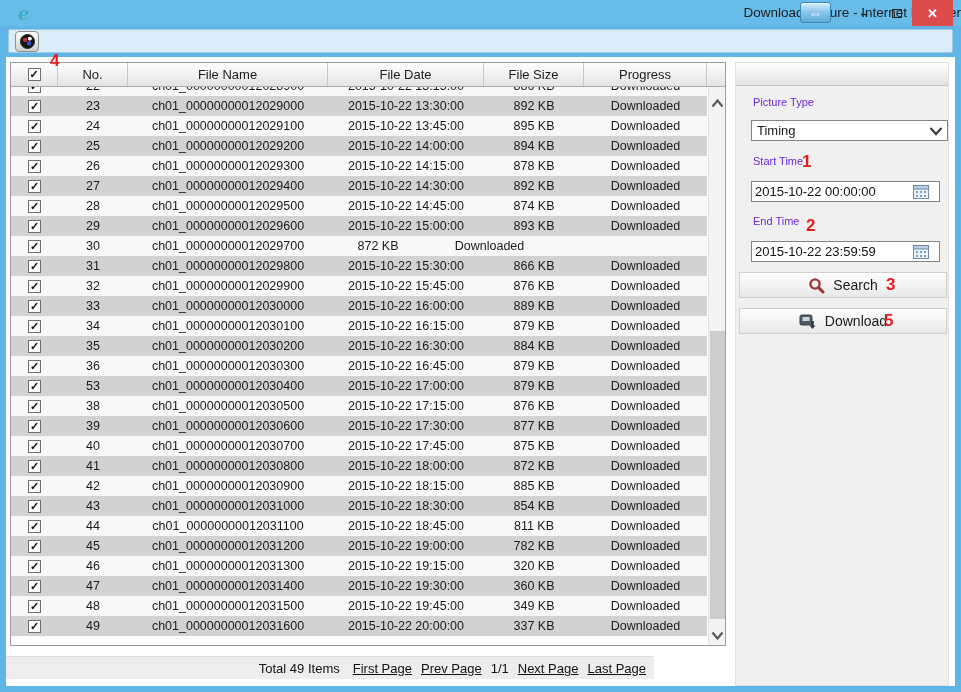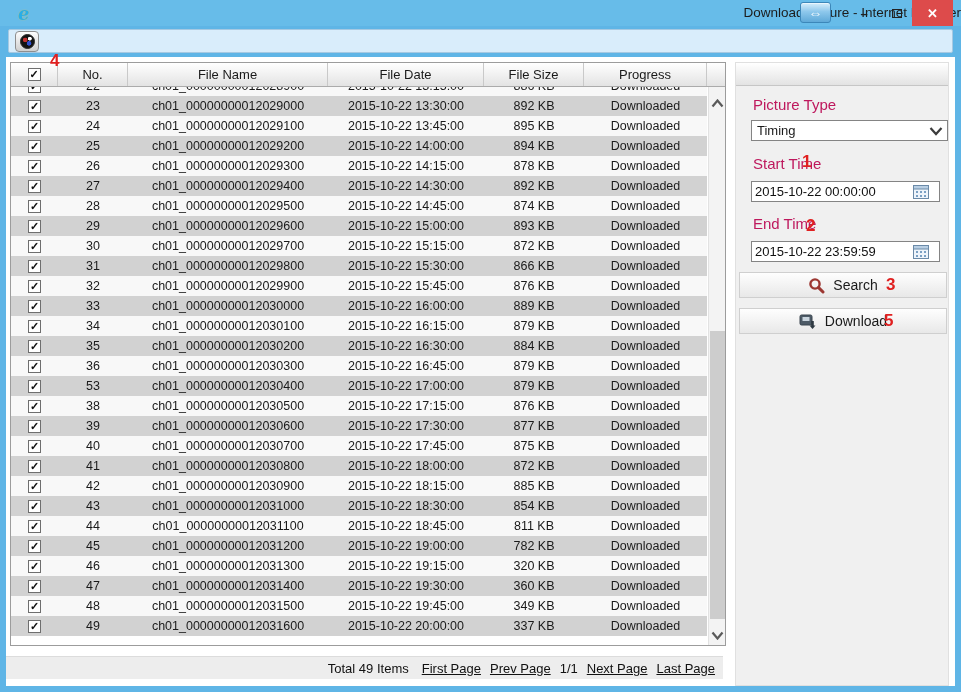--- a/index.html
+++ b/index.html
@@ -67,31 +67,31 @@
               font-size:11px; font-weight:bold; color:#111; line-height:11px; }
 
   
   .scrollbar { position:absolute; right:0; top:0; width:17px; height:558px; background:#f3f3f3;
                border-left:1px solid #e2e2e2; }
   .sb-thumb { position:absolute; left:1px; top:244px; width:15px; height:288px; background:#cdcdcd; }
   .sb-up   { position:absolute; left:2px; top:12px; }
   .sb-down { position:absolute; left:2px; bottom:5px; }
 
   
-  .pagefoot { position:absolute; left:0; top:599px; width:717px; height:23px; background:#ededed;
+  .pagefoot { position:absolute; left:0; top:599px; width:648px; height:23px; background:#ededed;
               border-top:1px solid #dcdcdc; display:flex; align-items:center; justify-content:flex-end;
               gap:9px; padding-right:8px; font-size:13px; color:#111; }
   .pagefoot a { color:#111; text-decoration:underline; cursor:pointer; }
   .pg-total { margin-right:4px; }
 
   
   .panel { position:absolute; left:729px; top:5px; width:214px; height:624px; background:#f0f0f0;
            border:1px solid #e0e0e0; }
   .panel-head { height:23px; background:linear-gradient(#ffffff,#e3e3e3); border-bottom:1px solid #c6c6c6; }
-  .plabel { position:absolute; left:17px; font-size:15px; color:#be185d; }
+  .plabel { position:absolute; left:17px; font-size:11px; color:#6d28d9; }
   .lbl-ptype { top:33px; } .lbl-start { top:92px; } .lbl-end { top:152px; }
   .pselect { position:absolute; left:15px; top:57px; width:197px; height:21px; background:#fff;
              border:1px solid #848484; font-size:13px; display:flex; align-items:center;
              padding-left:5px; }
   .sel-chev { position:absolute; right:4px; top:5px; }
   .pinput { position:absolute; left:15px; width:189px; height:21px; background:#fff;
             border:1px solid #848484; font-family:"Liberation Sans", sans-serif; font-size:13px;
             padding:1px 22px 1px 3px; color:#111; }
   .inp-start { top:118px; } .inp-end { top:178px; }
   .cal-icon { position:absolute; right:19px; width:16px; height:14px; pointer-events:auto; }
@@ -237,21 +237,20 @@
     <div class="cell c-date">2015-10-22 15:00:00</div>
     <div class="cell c-size">893 KB</div>
     <div class="cell c-prog">Downloaded</div>
   </div>
             <div class="trow">
     <div class="cell c-cb">
                 <span class="checkbox">✓</span>
               </div>
     <div class="cell c-no">30</div>
     <div class="cell c-name">ch01_00000000012029700</div>
-    <div class="cell c-date">2015-10-22 15:15:00</div>
     <div class="cell c-size">872 KB</div>
     <div class="cell c-prog">Downloaded</div>
   </div>
             <div class="trow alt">
     <div class="cell c-cb">
                 <span class="checkbox">✓</span>
               </div>
     <div class="cell c-no">31</div>
     <div class="cell c-name">ch01_00000000012029800</div>
     <div class="cell c-date">2015-10-22 15:30:00</div>

